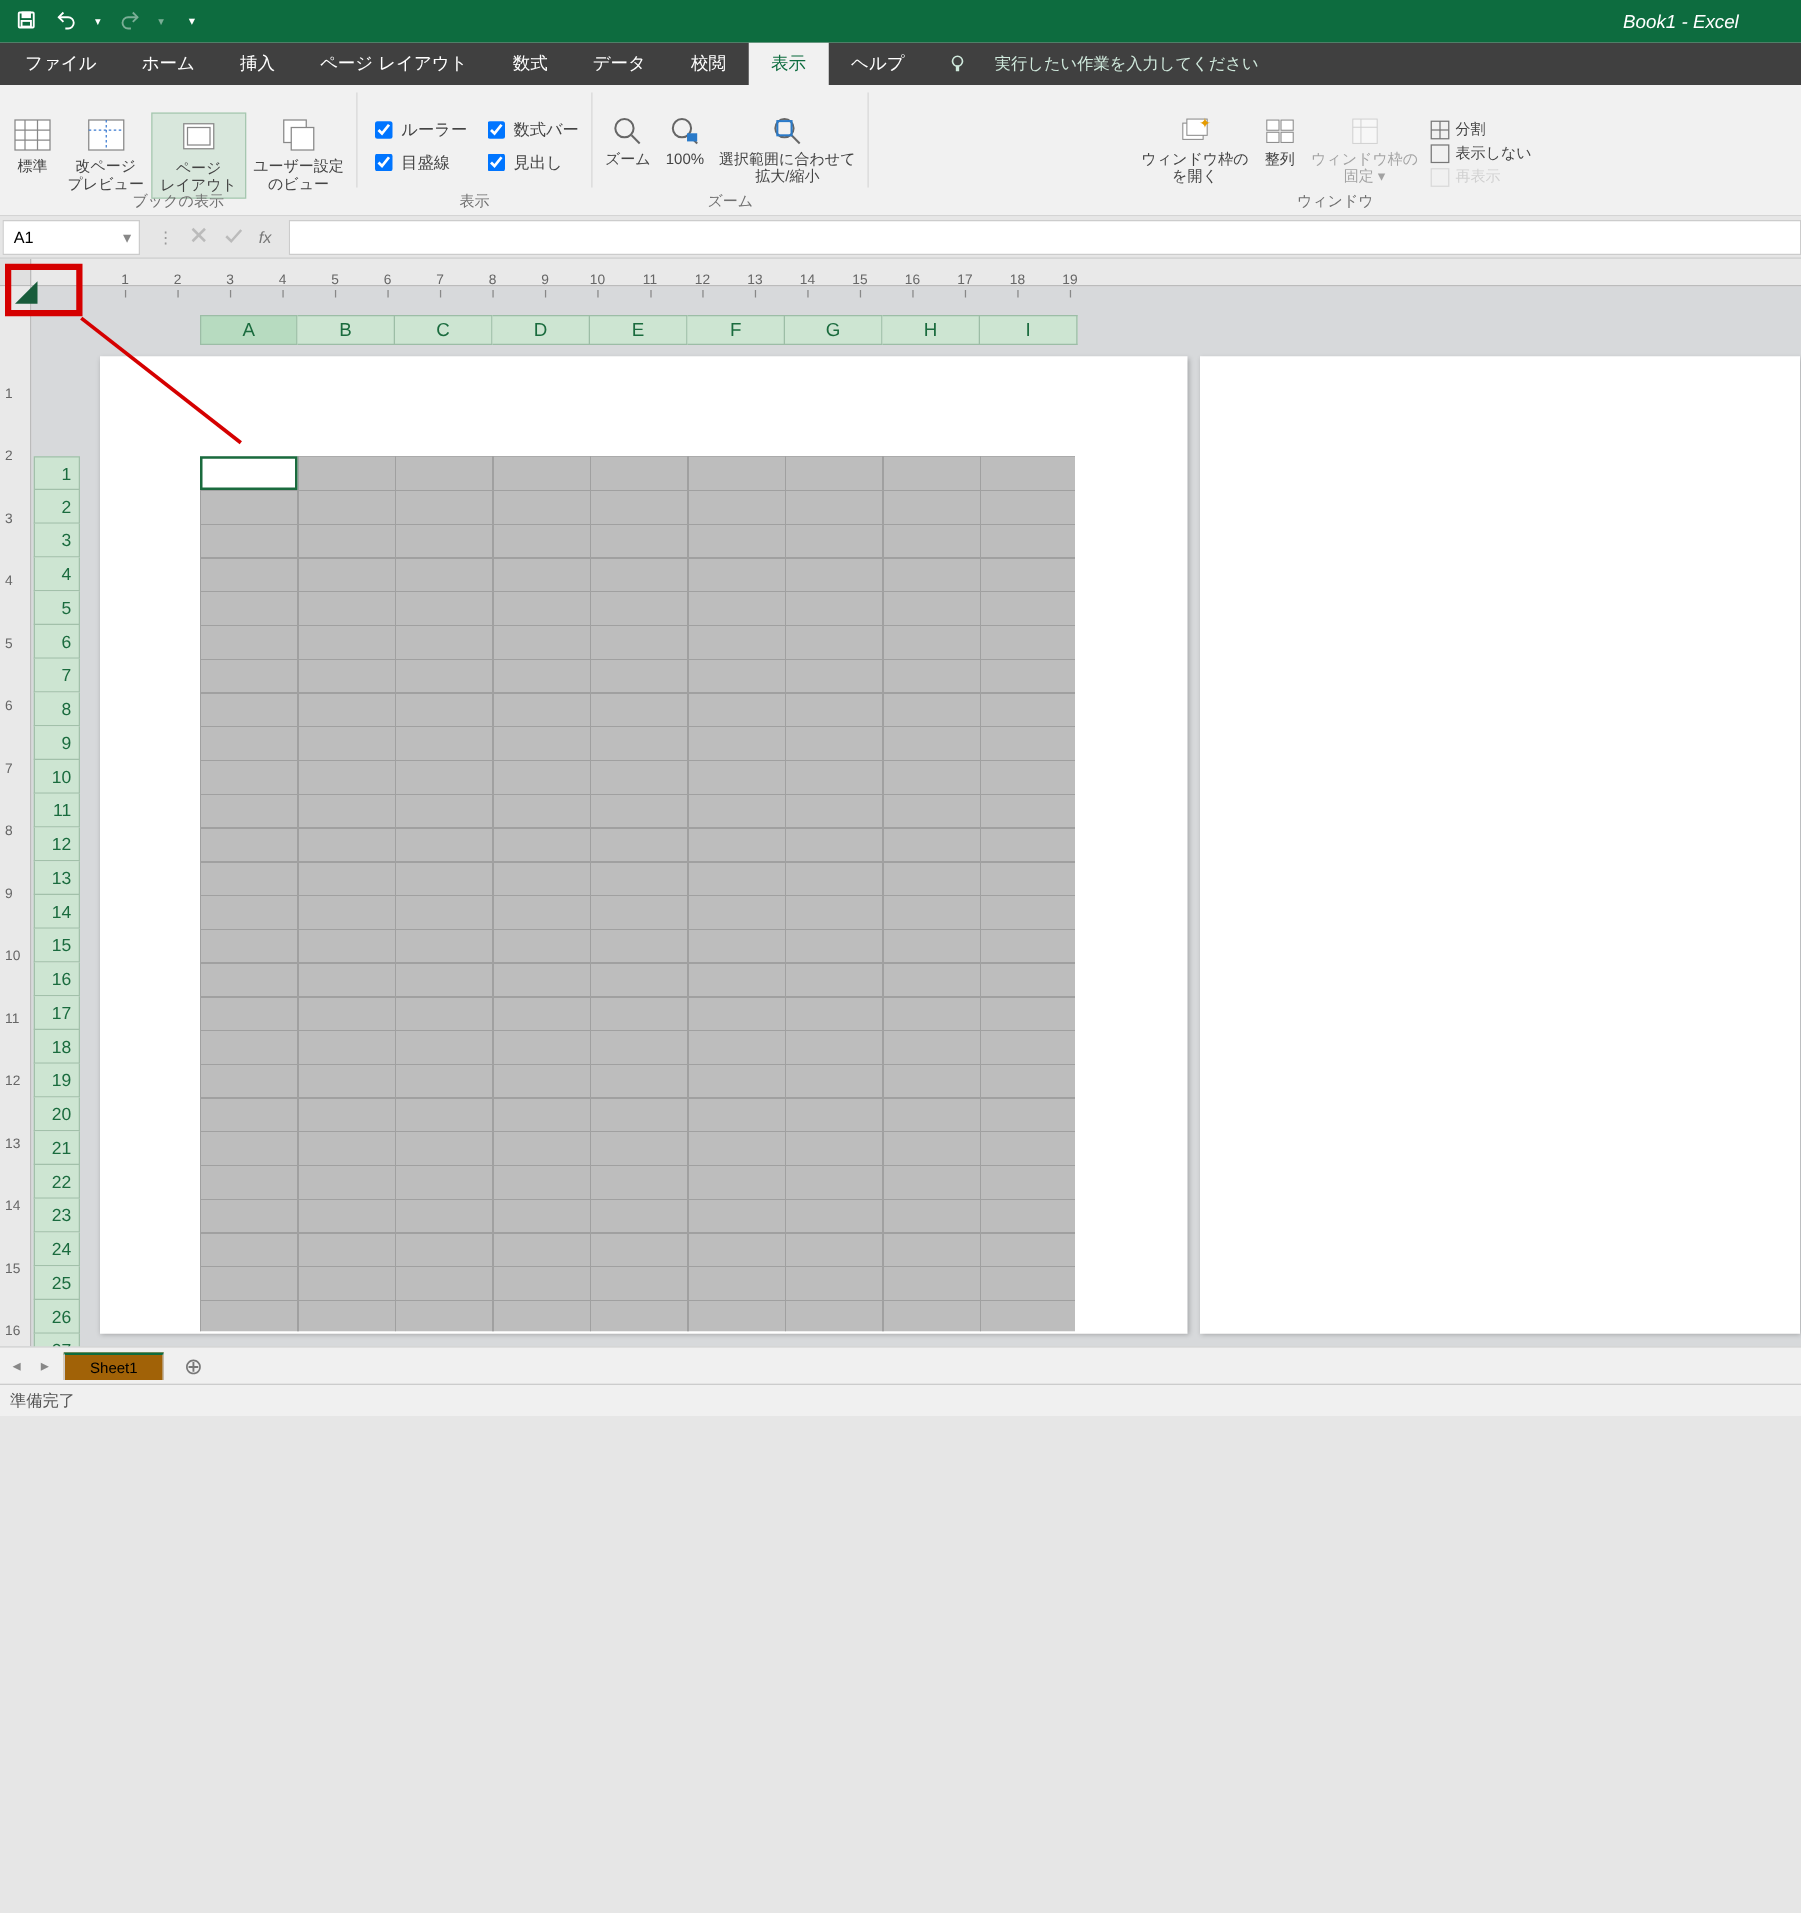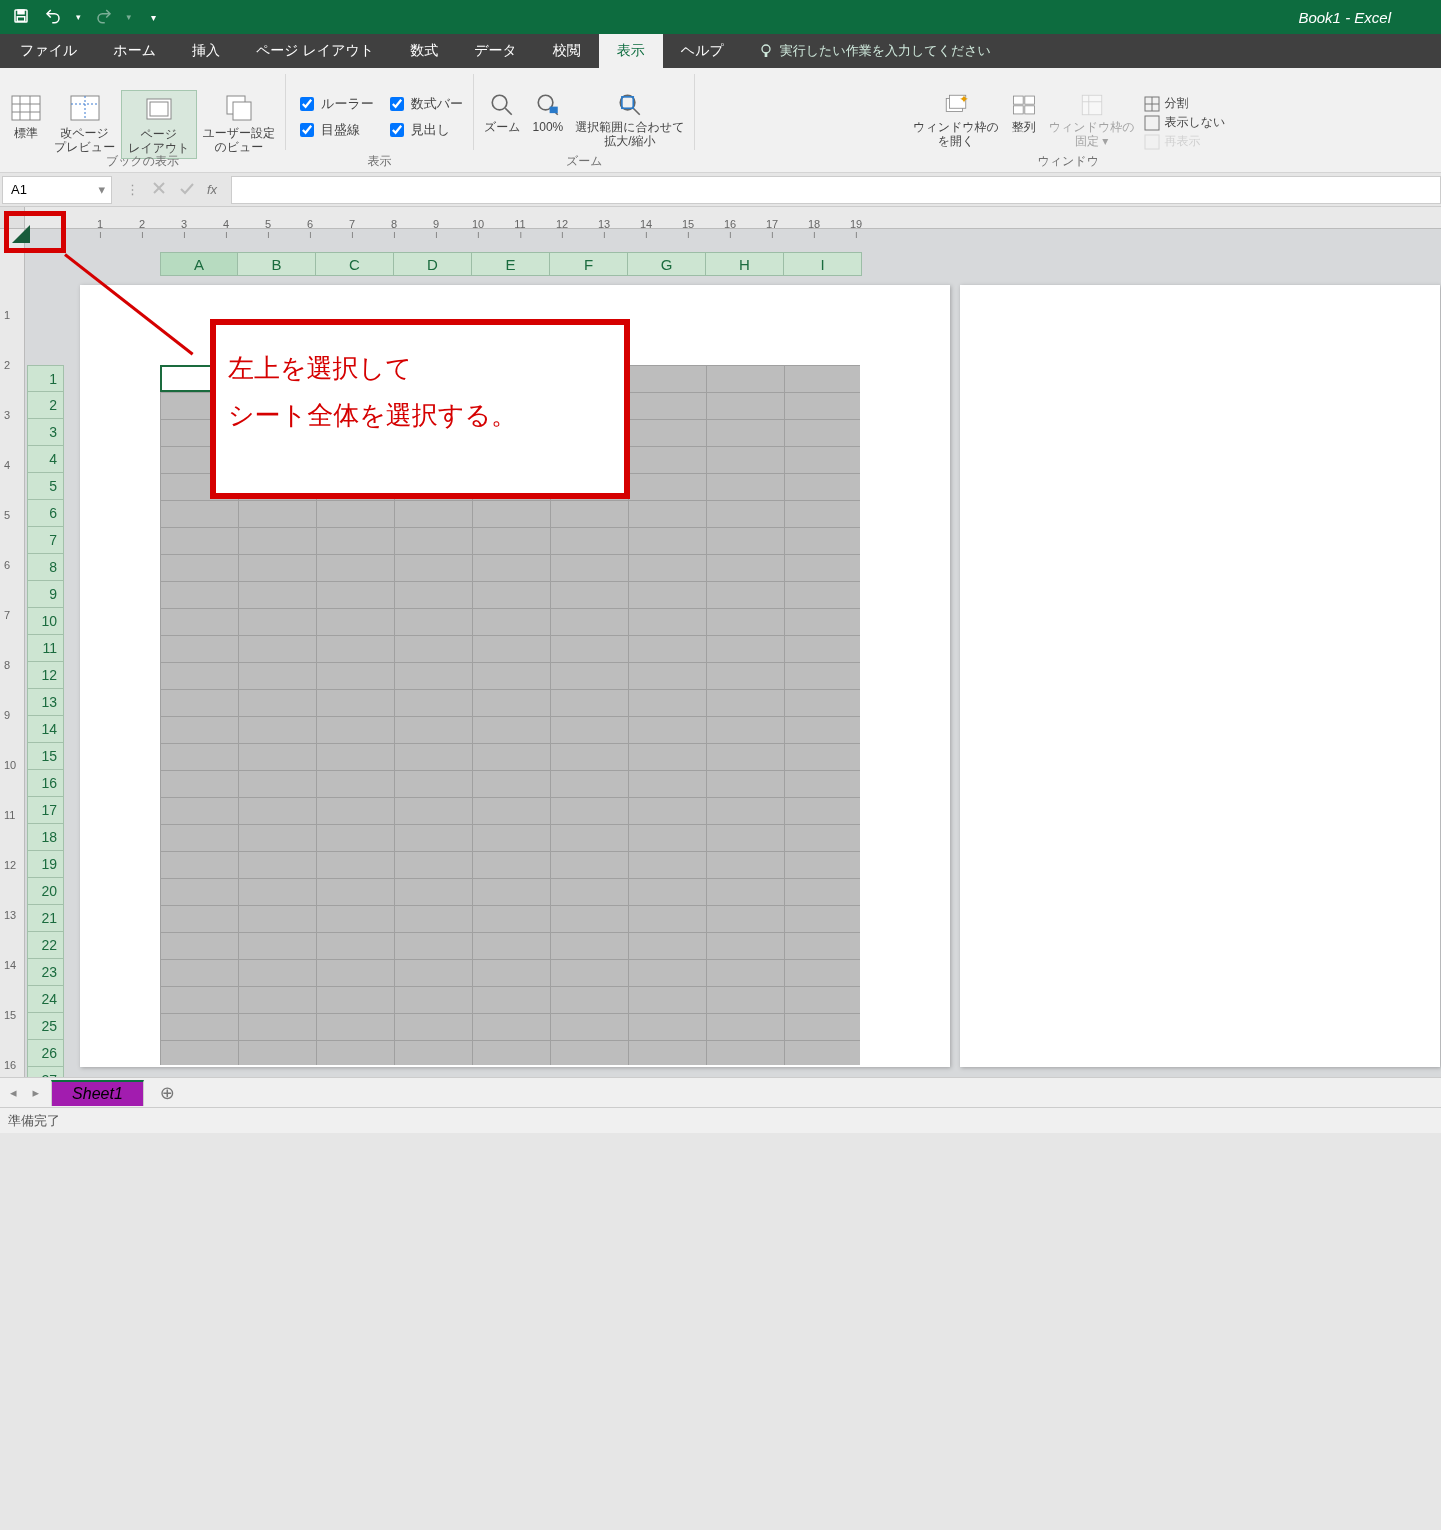--- a/index.html
+++ b/index.html
@@ -55,21 +55,21 @@
     padding: 0 18px;
     display: flex;
     align-items: center;
     font-size: 14px;
     cursor: pointer;
   }
   .ribtab.active {
     background: #f1f1f1;
     color: #0d6c3f;
   }
-  .tellme { display:flex; align-items:center; gap:6px; color:#cfe9dc; padding-left:16px; font-size:13px;}
+  .tellme { display:flex; align-items:center; gap:22px; color:#cfe9dc; padding-left:16px; font-size:13px;}
   .tellme svg{width:16px;height:16px;}
 
   
   .ribbon {
     background: #f1f1f1;
     height: 105px;
     border-bottom: 1px solid #d4d4d4;
     display: flex;
     align-items: stretch;
   }
@@ -217,22 +217,22 @@
     padding:20px 12px;color:#d50000;font-size:26px;line-height:1.8;
   }
 
   
   .tabstrip{
     height:30px;background:#f0f0f0;border-top:1px solid #ccc;
     display:flex;align-items:center;padding-left:6px;gap:8px;
   }
   .tabstrip .navbtn{color:#888;cursor:pointer;padding:0 4px;}
   .sheettab{
-    background:#a21caf;border:1px solid #ccc;border-bottom:none;border-top:2px solid #0d6c3f;
-    padding:3px 20px;font-size:16px;font-style:italic;
+    background:#a16207;border:1px solid #ccc;border-bottom:none;border-top:2px solid #0d6c3f;
+    padding:3px 20px;font-size:12px;
   }
   .addsheet{color:#777;font-size:18px;padding:0 8px;cursor:pointer;}
   .statusbar{height:26px;background:#f0f0f0;border-top:1px solid #ccc;
     display:flex;align-items:center;padding-left:8px;font-size:13px;color:#555;}
 </style>
 </head>
 <body>
 
 <div class="titlebar">
   <div class="qat">
@@ -551,24 +551,20 @@
       <div class="row-hd">26</div>
       <div class="row-hd">27</div>
     </div>
 
   <div class="grid"></div>
   <div class="active-cell"></div>
 
   <div class="callout-corner"></div>
   <div class="sel-triangle"></div>
   <div class="callout-line"></div>
-  <div class="callout-box">
-    <div>左上を選択して</div>
-    <div>シート全体を選択する。</div>
-  </div>
 
 </div>
 
 <div class="tabstrip">
   <span class="navbtn">◂</span>
   <span class="navbtn">▸</span>
   <div class="sheettab">Sheet1</div>
   <span class="addsheet">⊕</span>
 </div>
 

